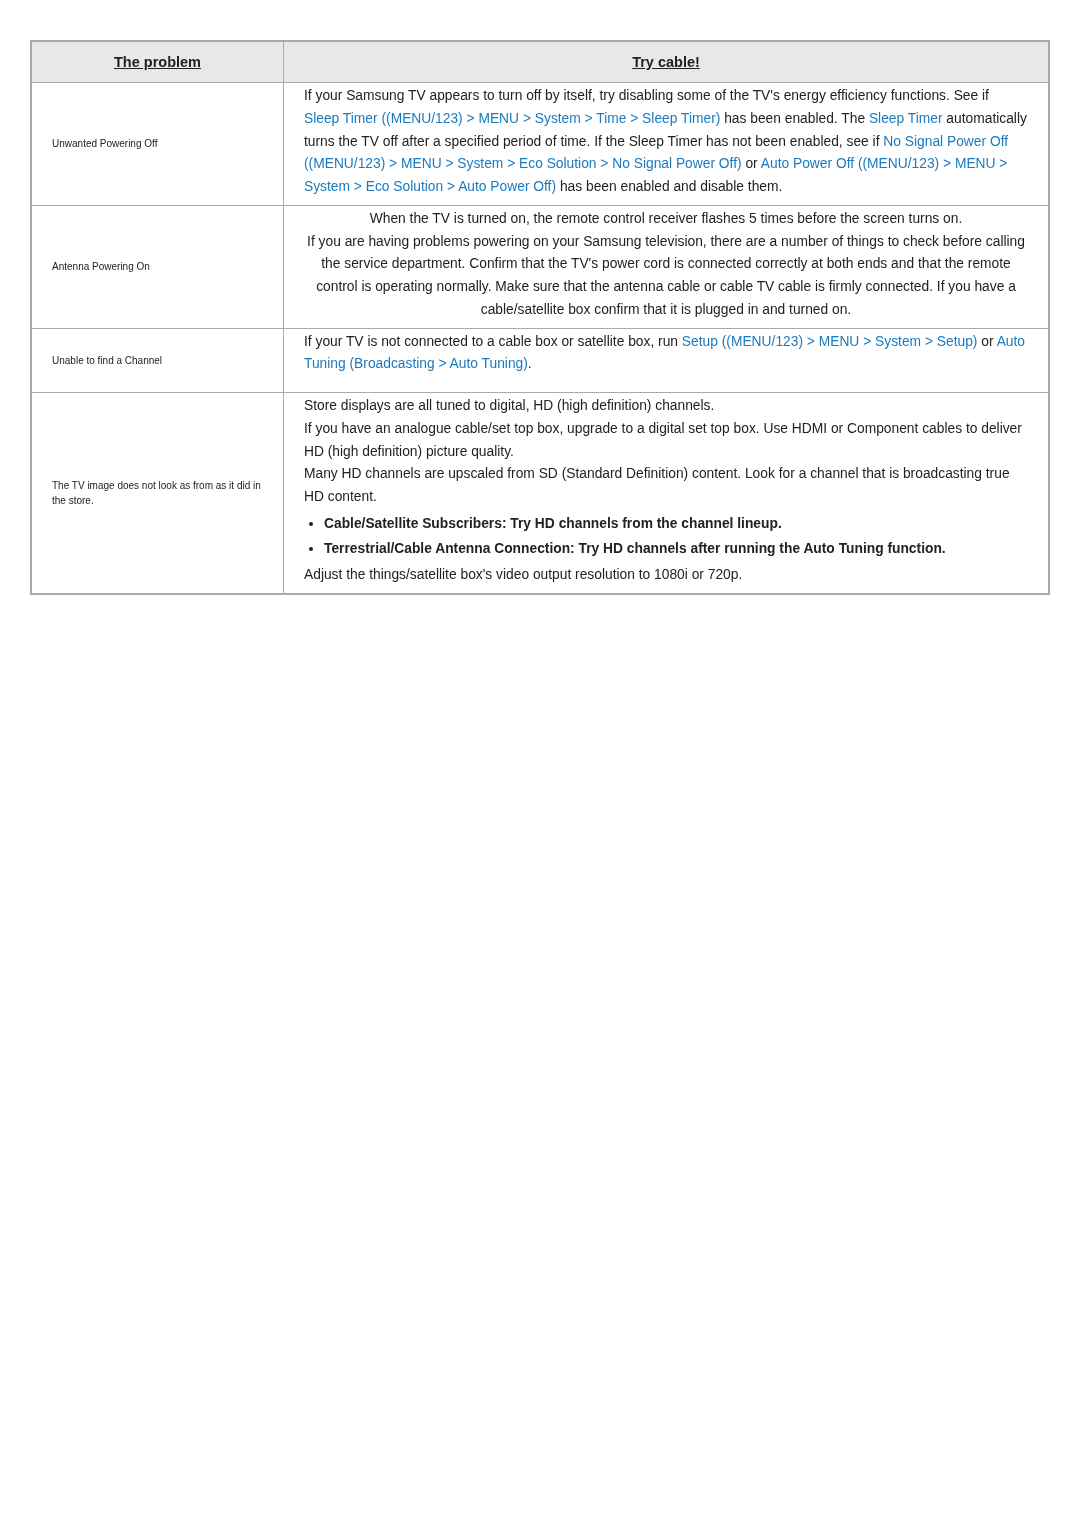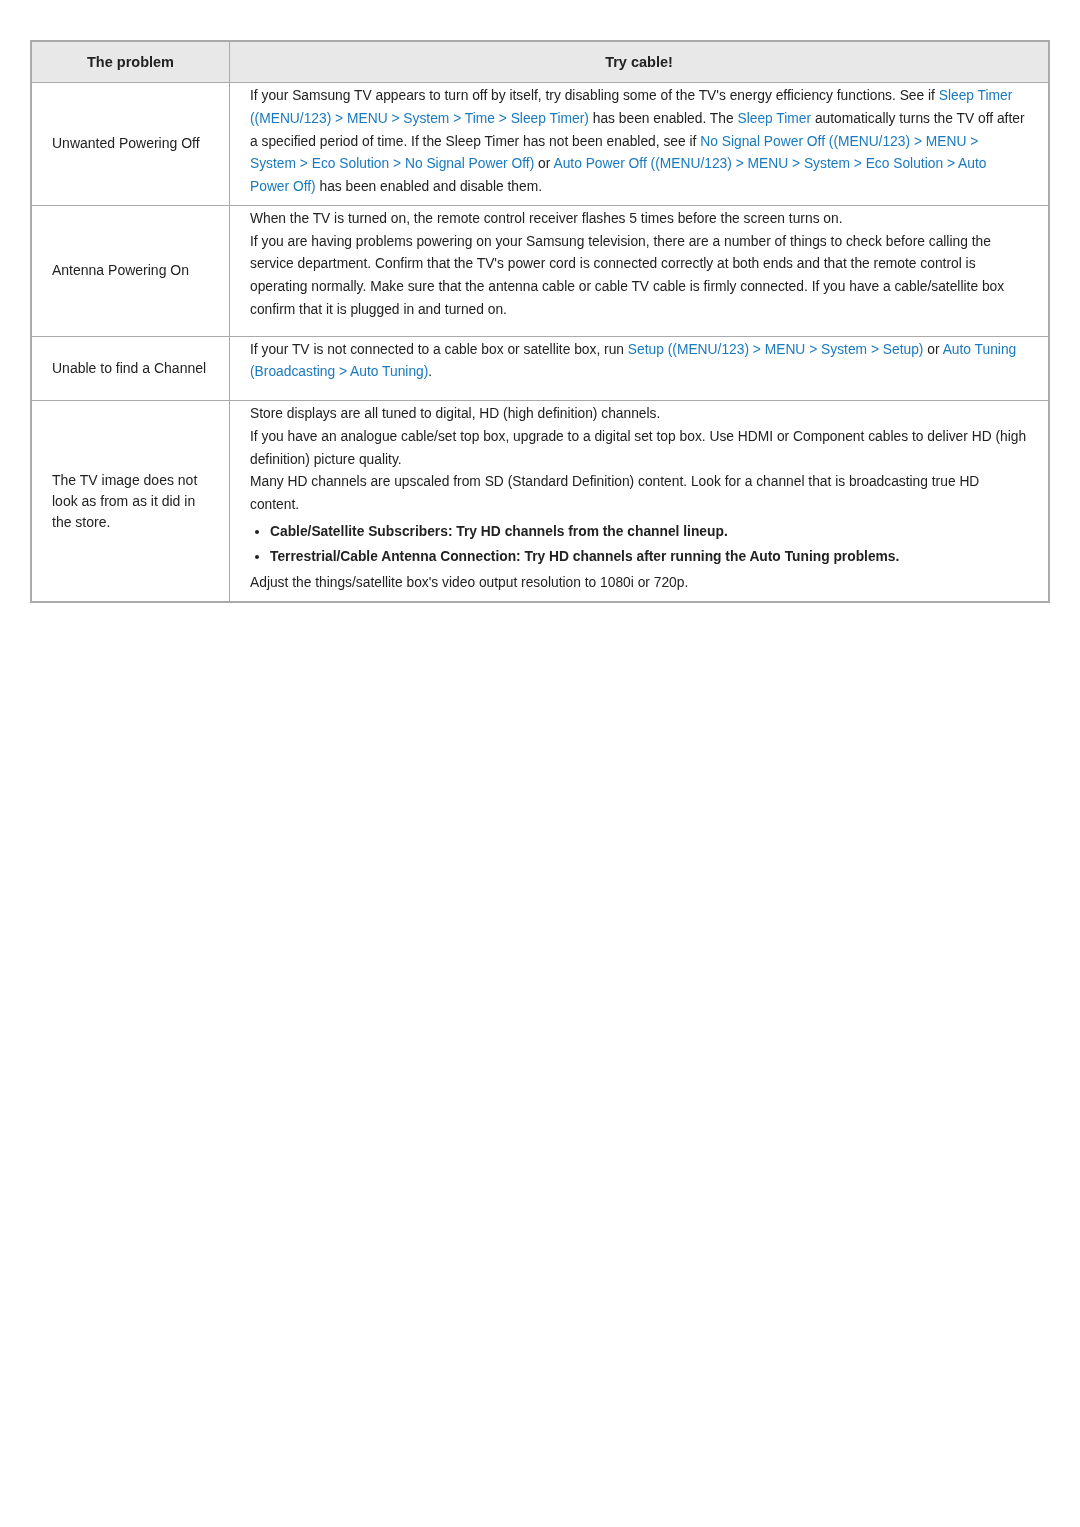--- a/index.html
+++ b/index.html
@@ -21,30 +21,31 @@
       width: 100%;
       border-collapse: collapse;
     }
     thead tr th {
       background: #e8e8e8;
       border: 1.5px solid #aaa;
       padding: 12px 18px;
       font-weight: bold;
       font-size: 14.5px;
       text-align: center;
+      text-decoration: underline;
     }
     tbody tr td {
       border: 1.5px solid #aaa;
       padding: 2px 20px;
       vertical-align: top;
     }
     .col-problem {
-      width: 198px;
+      width: 252px;
       vertical-align: middle;
-      font-size: 14px;
+      font-size: 10px;
       line-height: 1.5;
     }
     .col-solution {
       font-size: 13.8px;
       line-height: 1.65;
     }
     .highlight {
       color: #1a7abf;
     }
     .bullet-list {
@@ -69,38 +70,38 @@
     <tbody id="table-body">
     <tr>
           <td class="col-problem">Unwanted Powering Off</td>
           <td class="col-solution">
             <p style="margin-bottom: 4px;">If your Samsung TV appears to turn off by itself, try disabling some of the TV's energy efficiency functions. See if <span class="highlight">Sleep Timer ((MENU/123) &gt; MENU &gt; System &gt; Time &gt; Sleep Timer)</span> has been enabled. The <span class="highlight">Sleep Timer</span> automatically turns the TV off after a specified period of time. If the Sleep Timer has not been enabled, see if <span class="highlight">No Signal Power Off ((MENU/123) &gt; MENU &gt; System &gt; Eco Solution &gt; No Signal Power Off)</span> or <span class="highlight">Auto Power Off ((MENU/123) &gt; MENU &gt; System &gt; Eco Solution &gt; Auto Power Off)</span> has been enabled and disable them.</p>
           </td>
         </tr>
         <tr>
           <td class="col-problem">Antenna Powering On</td>
           <td class="col-solution">
-            <p style="margin-bottom: 12px; white-space: pre-line;">When the TV is turned on, the remote control receiver flashes 5 times before the screen turns on.
+            <p style="margin-bottom: 4px; white-space: pre-line; text-align: center;">When the TV is turned on, the remote control receiver flashes 5 times before the screen turns on.
 If you are having problems powering on your Samsung television, there are a number of things to check before calling the service department. Confirm that the TV's power cord is connected correctly at both ends and that the remote control is operating normally. Make sure that the antenna cable or cable TV cable is firmly connected. If you have a cable/satellite box confirm that it is plugged in and turned on.</p>
           </td>
         </tr>
         <tr>
           <td class="col-problem">Unable to find a Channel</td>
           <td class="col-solution">
             <p style="margin-bottom: 14px;">If your TV is not connected to a cable box or satellite box, run <span class="highlight">Setup ((MENU/123) &gt; MENU &gt; System &gt; Setup)</span> or <span class="highlight">Auto Tuning (Broadcasting &gt; Auto Tuning)</span>.</p>
           </td>
         </tr>
         <tr>
           <td class="col-problem">The TV image does not look as from as it did in the store.</td>
           <td class="col-solution">
             <p style="margin-bottom: 4px; white-space: pre-line;">Store displays are all tuned to digital, HD (high definition) channels.
 If you have an analogue cable/set top box, upgrade to a digital set top box. Use HDMI or Component cables to deliver HD (high definition) picture quality.
 Many HD channels are upscaled from SD (Standard Definition) content. Look for a channel that is broadcasting true HD content.</p>
             <ul class="bullet-list">
               <li>Cable/Satellite Subscribers: Try HD channels from the channel lineup.</li>
-              <li>Terrestrial/Cable Antenna Connection: Try HD channels after running the Auto Tuning problems.</li>
+              <li>Terrestrial/Cable Antenna Connection: Try HD channels after running the Auto Tuning function.</li>
             </ul>
             <p style="margin-bottom: 4px; white-space: pre-line;">Adjust the things/satellite box's video output resolution to 1080i or 720p.</p>
           </td>
         </tr>
       </tbody>
   </table>
 </div>
 
 </body></html>

